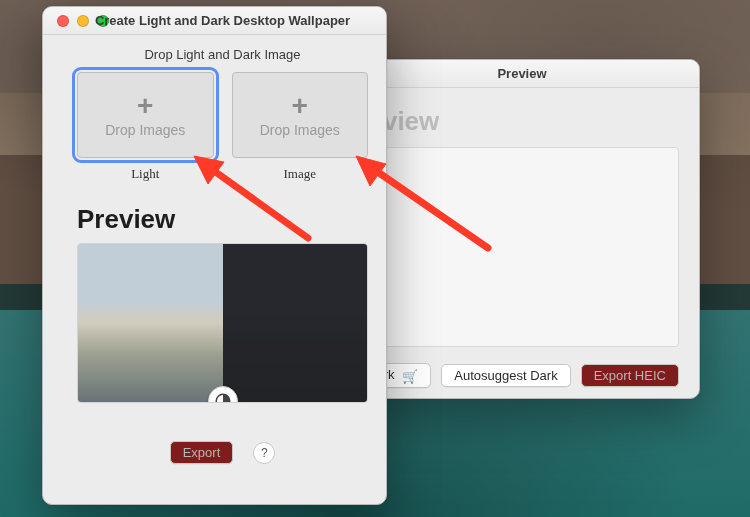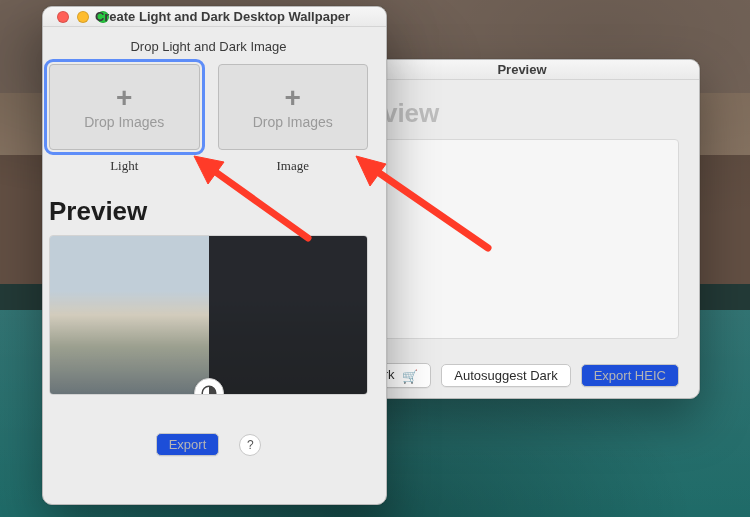--- a/index.html
+++ b/index.html
@@ -32,21 +32,21 @@
 
   .window {
     position:absolute;
     background:#ececec;
     border:1px solid #b9b9b9;
     border-radius:10px;
     box-shadow:0 20px 50px rgba(0,0,0,.35), 0 0 0 1px rgba(0,0,0,.05);
     overflow:hidden;
   }
   .titlebar {
-    height:20px; display:flex; align-items:center;
+    height:28px; display:flex; align-items:center;
     padding:0 14px; gap:12px;
     background:linear-gradient(#f6f6f6,#eaeaea);
     border-bottom:1px solid #d4d4d4;
   }
   .traffic { display:flex; gap:8px; }
   .dot { width:12px; height:12px; border-radius:50%; border:0.5px solid rgba(0,0,0,.15);}
   .dot.red{background:#ff5f57;} .dot.yellow{background:#febc2e;} .dot.green{background:#28c840;}
   .dot.gray{background:#d7d7d7;border-color:#bcbcbc;}
   .titlebar .title{
     flex:1; text-align:center; font-size:13px; font-weight:600; color:#3b3b3b;
@@ -63,26 +63,26 @@
   }
   .back-toolbar{
     position:absolute; left:0; right:0; bottom:10px;
     display:flex; gap:10px; justify-content:center; align-items:center;
   }
   .mac-btn{
     font-size:13px; padding:3px 12px; background:#ffffff;
     border:1px solid #c7c7c7; border-radius:5px; color:#2b2b2b;
     box-shadow:0 1px 0 rgba(0,0,0,.04);
   }
-  .mac-btn.disabled{ color:#b5b5b5; background:#1d4ed8; }
+  .mac-btn.disabled{ color:#b5b5b5; background:#7f1d1d; }
   .cart{ display:inline-block; vertical-align:-2px; margin-left:4px; font-size:13px;}
 
   
   .front-window { left:42px; top:6px; width:345px; height:499px; z-index:10;}
-  .front-body{ padding:10px 18px 14px 6px; }
+  .front-body{ padding:10px 18px 14px 34px; }
   .drop-title{ text-align:center; font-size:13px; color:#3a3a3a; margin:2px 0 10px;}
   .drop-row{ display:flex; gap:18px; }
   .drop-col{ flex:1; text-align:center; }
   .dropzone{
     height:86px; background:#e0e0e0; border:1px solid #bdbdbd;
     border-radius:4px; display:flex; flex-direction:column; align-items:center; justify-content:center;
     color:#8c8c8c;
   }
   .dropzone.selected{
     outline:3px solid #5e8df8; outline-offset:2px;

